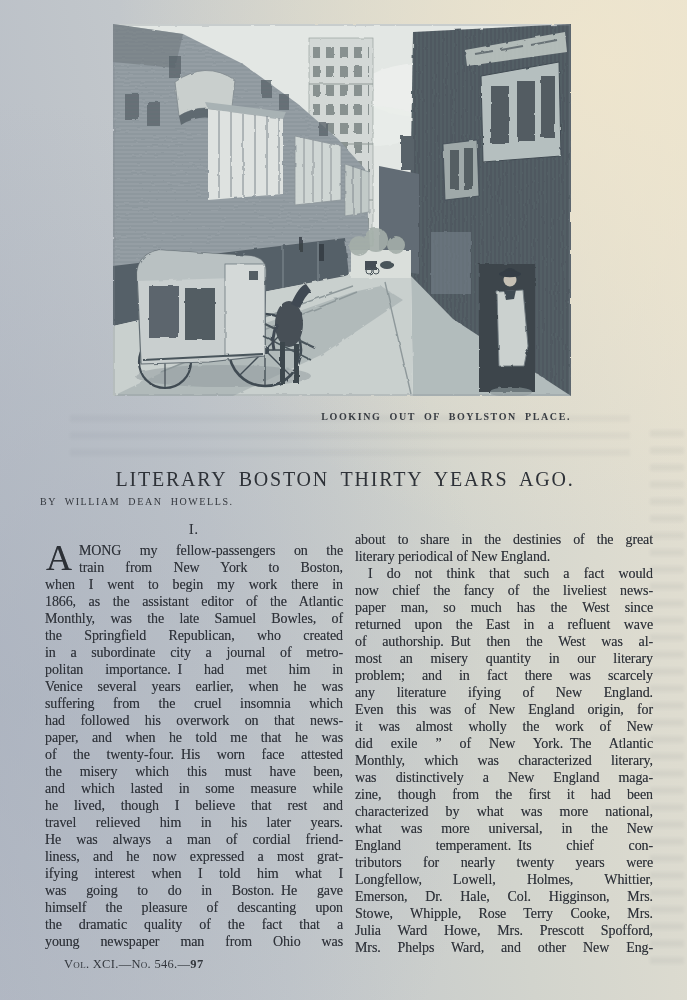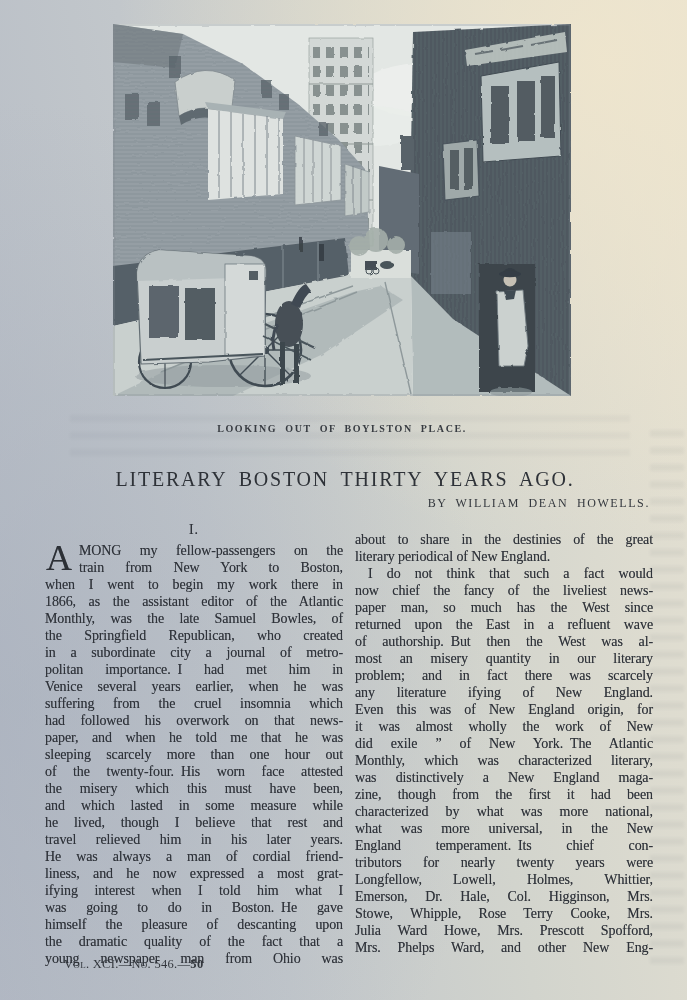--- a/index.html
+++ b/index.html
@@ -23,31 +23,31 @@
   .ghost.margin-right{left:650px;top:430px;width:34px;height:540px;}
   .ghost.under-title{left:70px;top:415px;width:560px;height:48px;opacity:.035;}
 
   .illustration{
     position:absolute;left:113px;top:24px;width:458px;height:372px;
   }
   .illustration svg{display:block;}
 
   .caption{
     position:absolute;left:113px;top:411px;width:458px;
-    text-align:center;font-size:10px;letter-spacing:1.6px;word-spacing:4px;
-    color:#383c42;font-weight:bold;margin-top:12px;
+    text-align:right;font-size:10px;letter-spacing:1.6px;word-spacing:4px;
+    color:#383c42;font-weight:bold;
   }
   .title{
     position:absolute;left:40px;top:468px;width:610px;
     text-align:center;font-size:20px;letter-spacing:1.8px;word-spacing:5px;
     color:#2e3238;
   }
   .byline{
     position:absolute;left:40px;top:496px;width:610px;
-    text-align:right;font-size:12px;letter-spacing:1.6px;word-spacing:4px;
+    text-align:left;font-size:10px;letter-spacing:1.6px;word-spacing:4px;
     color:#33373d;
   }
 
   .columns{
     position:absolute;left:45px;top:520px;width:608px;
     display:flex;gap:12px;
   }
   .col{width:298px;font-size:14px;line-height:17px;letter-spacing:-0.1px;
        color:#2f333a; text-shadow:0 0 .4px rgba(47,51,58,.55);}
   .col-right{padding-top:11px;}
@@ -305,21 +305,20 @@
           <div class="tline">when I went to begin my work there in</div>
           <div class="tline">1866, as the assistant editor of the Atlantic</div>
           <div class="tline">Monthly, was the late Samuel Bowles, of</div>
           <div class="tline">the Springfield Republican, who created</div>
           <div class="tline">in a subordinate city a journal of metro-</div>
           <div class="tline">politan importance. I had met him in</div>
           <div class="tline">Venice several years earlier, when he was</div>
           <div class="tline">suffering from the cruel insomnia which</div>
           <div class="tline">had followed his overwork on that news-</div>
           <div class="tline">paper, and when he told me that he was</div>
-          <div class="tline">sleeping scarcely more than one hour out</div>
           <div class="tline">of the twenty-four. His worn face attested</div>
           <div class="tline">the misery which this must have been,</div>
           <div class="tline">and which lasted in some measure while</div>
           <div class="tline">he lived, though I believe that rest and</div>
           <div class="tline">travel relieved him in his later years.</div>
           <div class="tline">He was always a man of cordial friend-</div>
           <div class="tline">liness, and he now expressed a most grat-</div>
           <div class="tline">ifying interest when I told him what I</div>
           <div class="tline">was going to do in Boston. He gave</div>
           <div class="tline">himself the pleasure of descanting upon</div>
@@ -352,16 +351,16 @@
           <div class="tline">Longfellow, Lowell, Holmes, Whittier,</div>
           <div class="tline">Emerson, Dr. Hale, Col. Higginson, Mrs.</div>
           <div class="tline">Stowe, Whipple, Rose Terry Cooke, Mrs.</div>
           <div class="tline">Julia Ward Howe, Mrs. Prescott Spofford,</div>
           <div class="tline">Mrs. Phelps Ward, and other New Eng-</div>
         </div>
     </div>
   </div>
 
   <div class="footer">
-    <span>Vol. XCI.—No. 546.—</span><span class="pagenum">50</span>
+    <span>Vol. XCI.—No. 546.—</span><span class="pagenum">97</span>
   </div>
 
 </div>
 
 </body></html>

